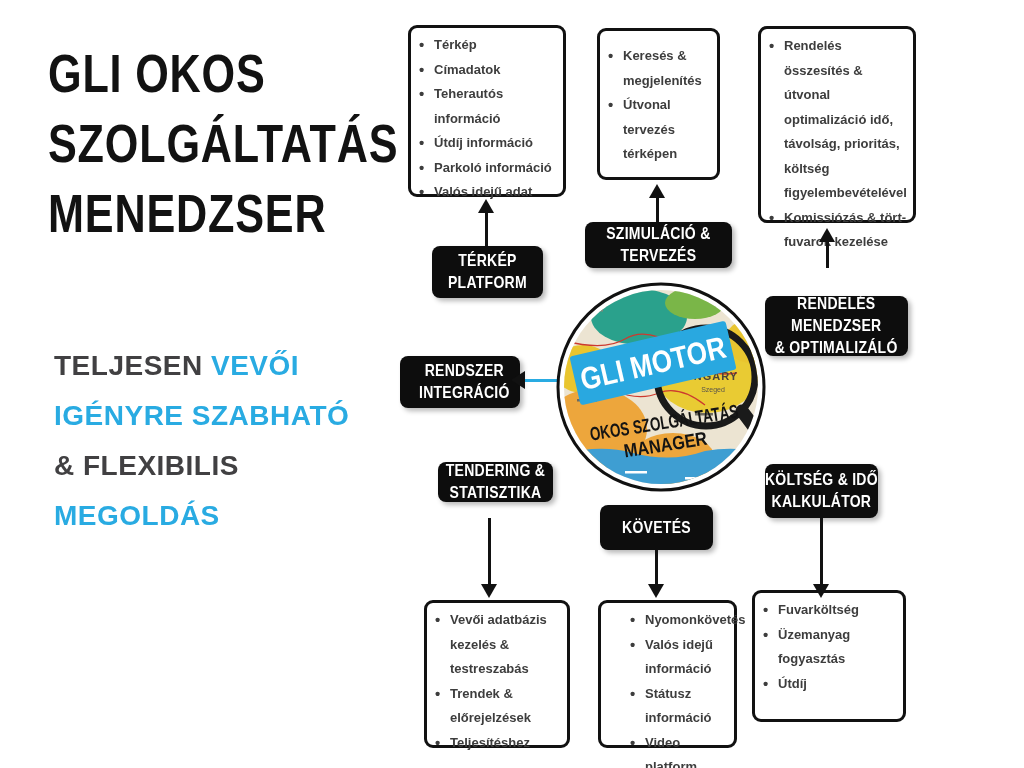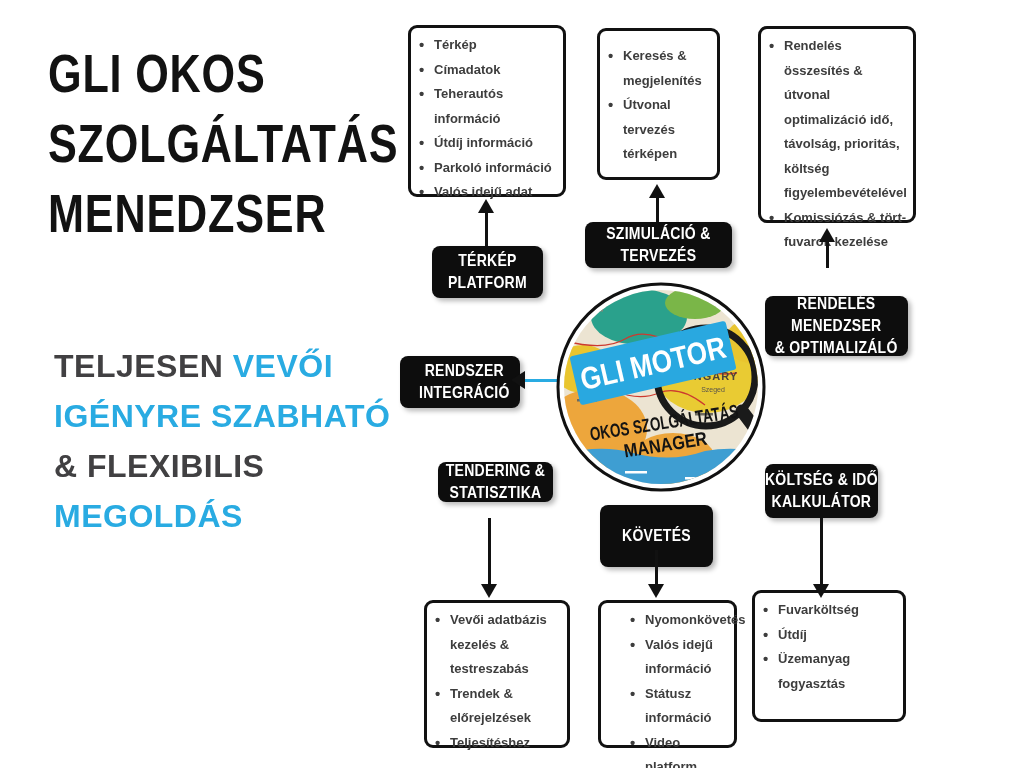--- a/index.html
+++ b/index.html
@@ -4,21 +4,21 @@
 <style>
   html,body{margin:0;padding:0;background:#fff;}
   #slide{position:relative;width:1024px;height:768px;background:#ffffff;overflow:hidden;
          font-family:"Liberation Sans",sans-serif;}
 
   
   #title{position:absolute;left:48px;top:38px;margin:0;color:#121212;
          font-size:54px;font-weight:bold;line-height:70px;letter-spacing:1px;
          transform:scaleX(0.80);transform-origin:left top;white-space:nowrap;}
   #title span{display:block;}
-  #tagline{position:absolute;left:54px;top:341px;font-size:32px;font-weight:bold;
+  #tagline{position:absolute;left:54px;top:341px;font-size:28px;font-weight:bold;
            letter-spacing:0.5px;line-height:50px;color:#414042;white-space:nowrap;}
   #tagline .row{display:block;}
   .cyan{color:#29ABE2;}
 
   
   .wbox{position:absolute;background:#fff;border:3px solid #111;border-radius:9px;
         box-sizing:border-box;color:#3d3d3d;font-weight:bold;font-size:13px;}
   .wbox ul{margin:0;padding:5px 4px 0 8px;list-style:none;}
   .wbox li{position:relative;padding-left:15px;line-height:24.5px;}
   .wbox li:before{content:"\2022";position:absolute;left:0;top:0;font-size:15px;}
@@ -94,41 +94,41 @@
     <ul>
         <li>Nyomonkövetés</li>
         <li>Valós idejű információ</li>
         <li>Státusz információ</li>
         <li>Video platform</li>
       </ul>
   </div>
   <div class="wbox" style="left:752px;top:590px;width:154px;height:132px;">
     <ul>
         <li>Fuvarköltség</li>
+        <li>Üzemanyag fogyasztás</li>
         <li>Útdíj</li>
-        <li>Üzemanyag fogyasztás</li>
       </ul>
   </div>
 
   <div class="bbox" style="left:432px;top:246px;width:111px;height:52px;">
     <span class="cond"><span>TÉRKÉP</span><br><span>PLATFORM</span></span>
   </div>
   <div class="bbox" style="left:585px;top:222px;width:147px;height:46px;">
     <span class="cond"><span>SZIMULÁCIÓ &amp;</span><br><span>TERVEZÉS</span></span>
   </div>
   <div class="bbox" style="left:765px;top:268px;width:143px;height:60px;margin-top:28px;">
     <span class="cond"><span>RENDELÉS</span><br><span>MENEDZSER</span><br><span>&amp; OPTIMALIZÁLÓ</span></span>
   </div>
   <div class="bbox" style="left:400px;top:356px;width:112px;height:52px;padding-left:8px;">
     <span class="cond"><span>RENDSZER</span><br><span>INTEGRÁCIÓ</span></span>
   </div>
   <div class="bbox" style="left:438px;top:462px;width:115px;height:40px;">
     <span class="cond"><span>TENDERING &amp;</span><br><span>STATISZTIKA</span></span>
   </div>
-  <div class="bbox" style="left:600px;top:505px;width:113px;height:62px;">
+  <div class="bbox" style="left:600px;top:505px;width:113px;height:45px;">
     <span class="cond">KÖVETÉS</span>
   </div>
   <div class="bbox" style="left:765px;top:464px;width:113px;height:54px;">
     <span class="cond"><span>KÖLTSÉG &amp; IDŐ</span><br><span>KALKULÁTOR</span></span>
   </div>
 
   <div class="stem" style="left:485px;top:212px;height:34px;"></div>
   <div class="head-up" style="left:478px;top:199px;"></div>
 
   <div class="stem" style="left:656px;top:197px;height:25px;"></div>

